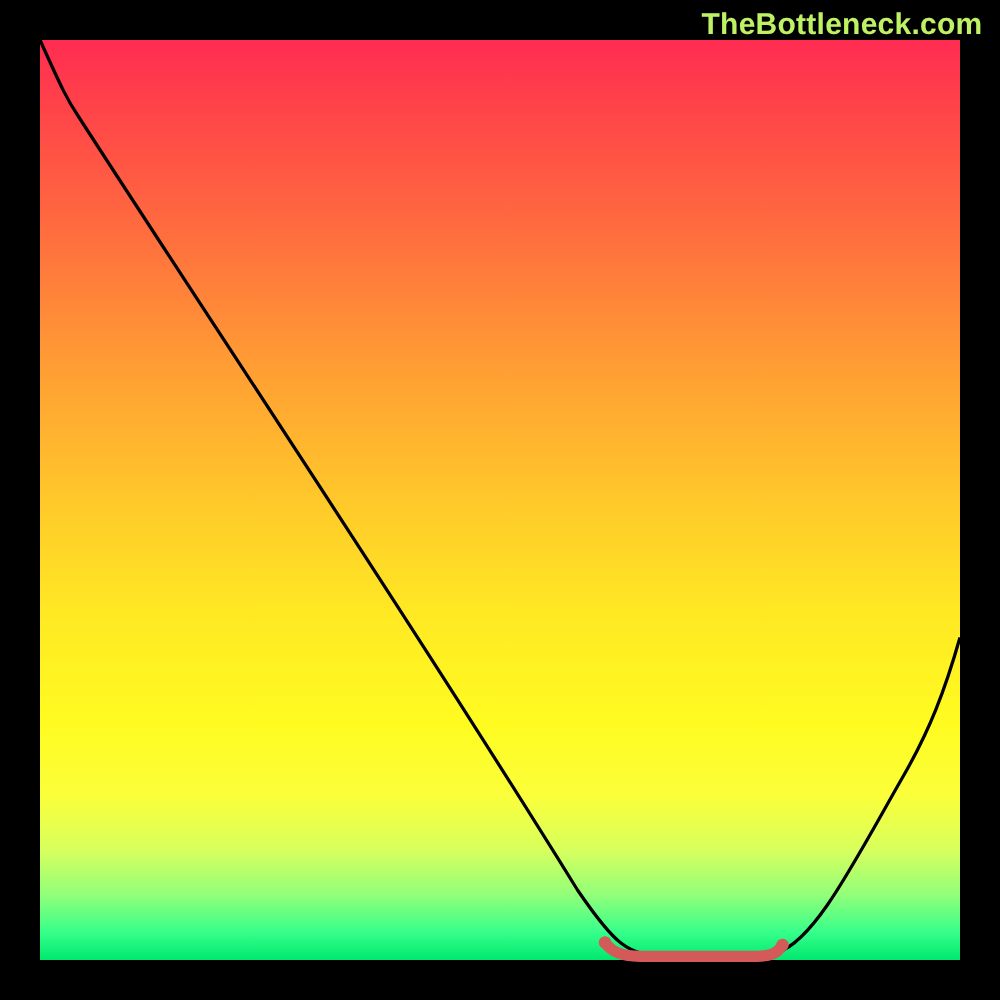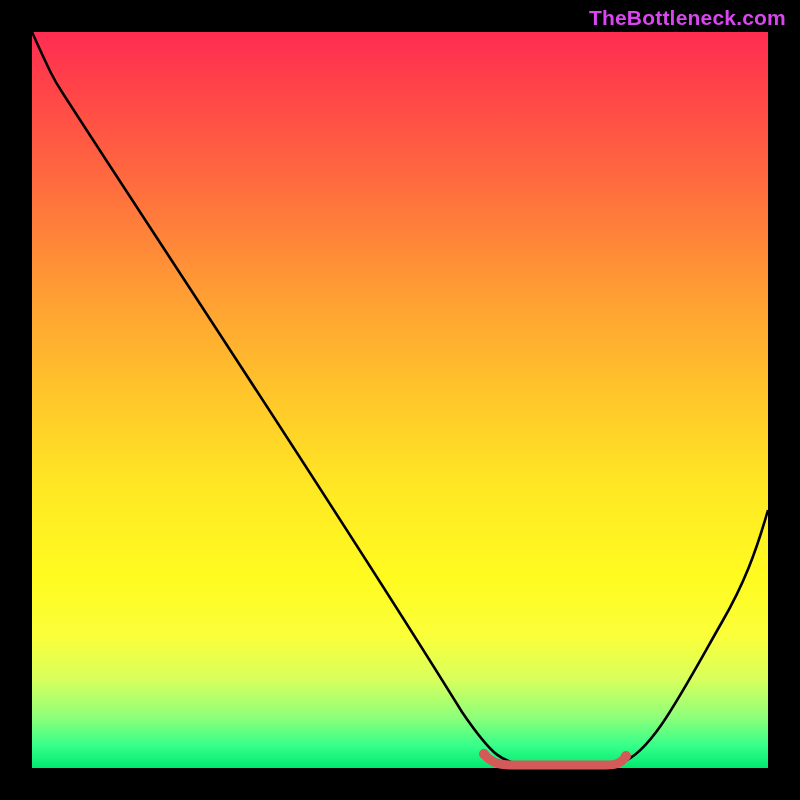--- a/index.html
+++ b/index.html
@@ -37,23 +37,23 @@
       #90ff7a 93%,
       #36ff8a 97%,
       #00e86f 100%
     );
   }
   .watermark {
     position: absolute;
     top: 6px;
     right: 14px;
     font-family: Arial, Helvetica, sans-serif;
-    font-size: 21px;
+    font-size: 24px;
     font-weight: 600;
-    color: #d946ef;
+    color: #bef264;
     letter-spacing: 0.2px;
     user-select: none;
   }
   svg.curve {
     position: absolute;
     left: 0;
     top: 0;
     width: 736px;
     height: 736px;
     overflow: visible;

